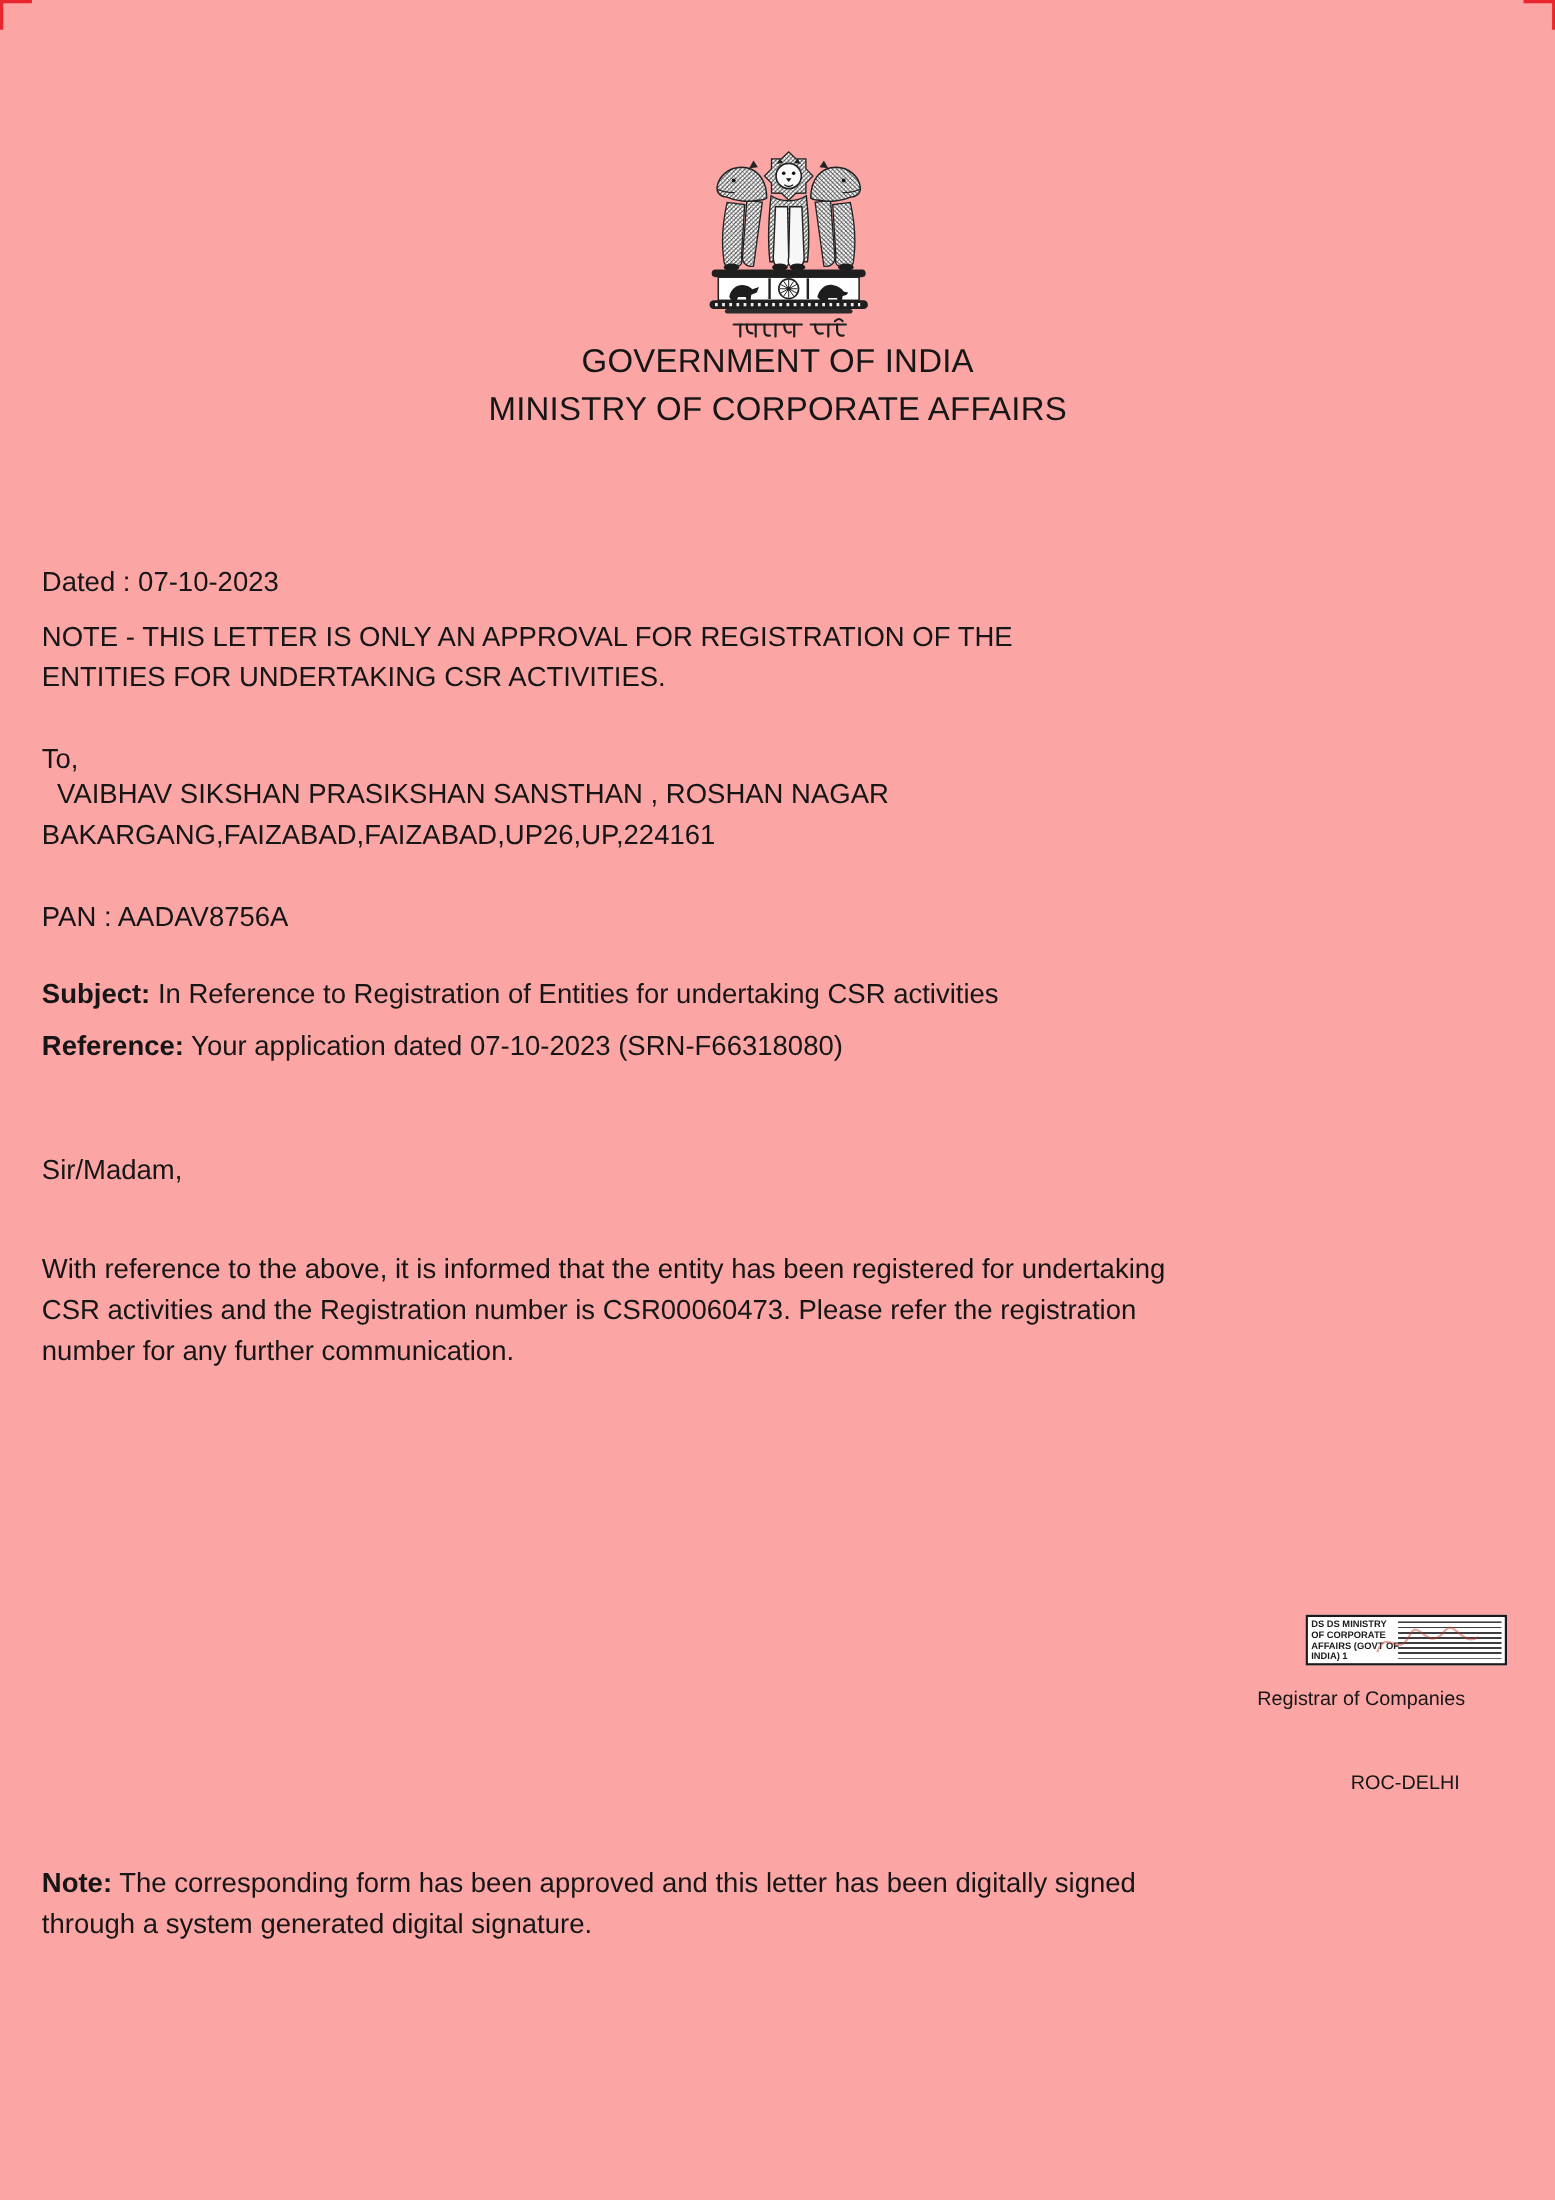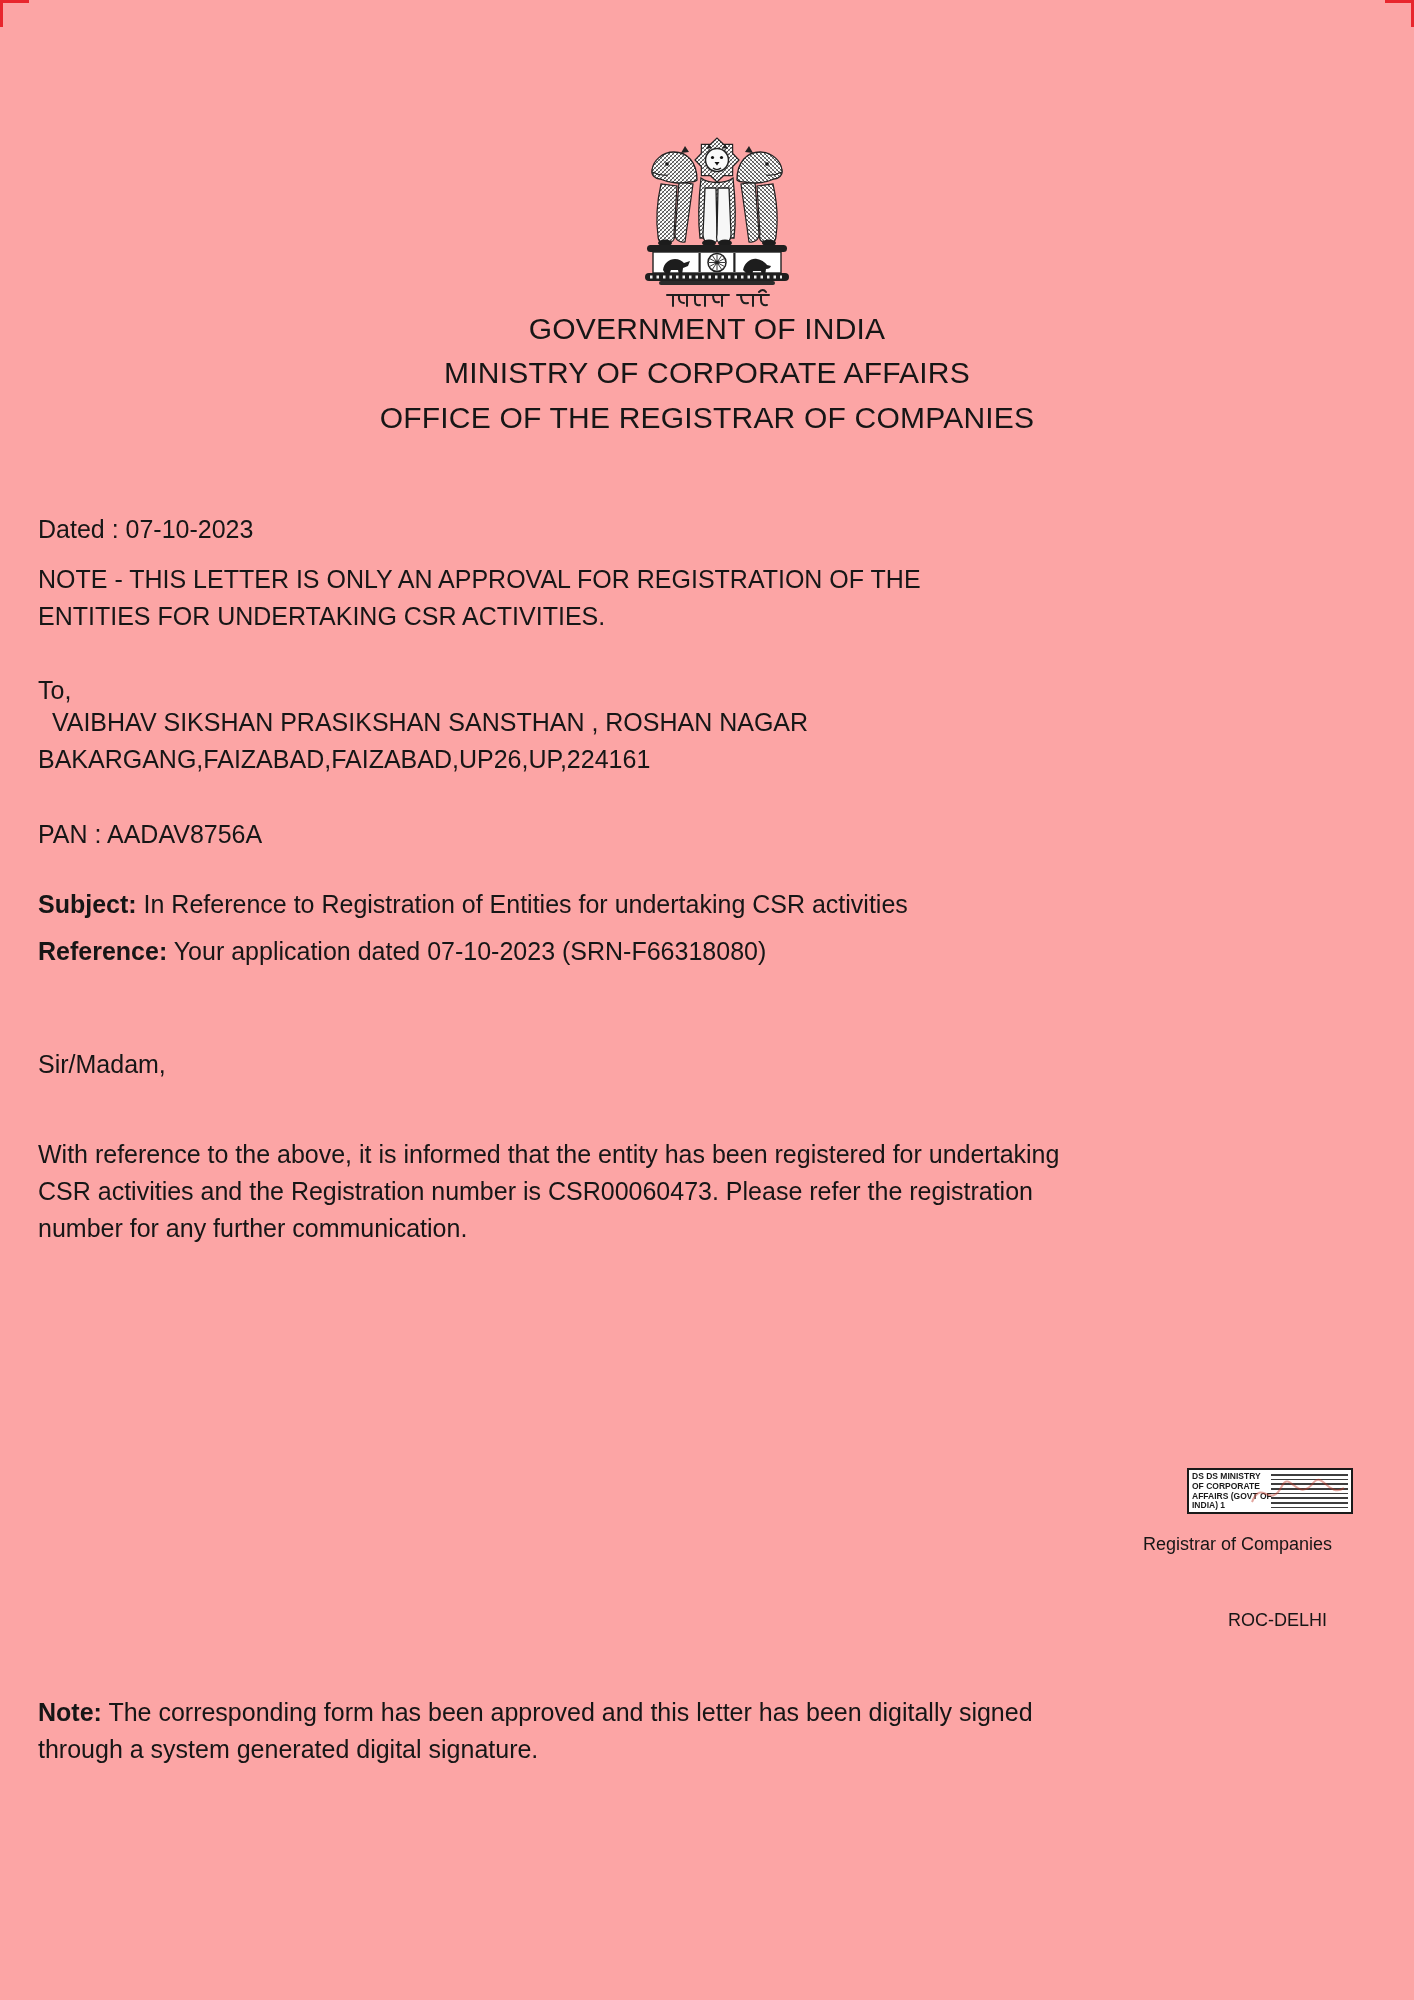--- a/index.html
+++ b/index.html
@@ -26,21 +26,21 @@
     font-size:25px;line-height:31px;color:#161616;white-space:nowrap;
   }
   .pre{white-space:pre;}
   .sig{
     font-size:18px;line-height:32px;color:#161616;text-align:right;white-space:nowrap;
   }
   b{font-weight:bold;margin-top:37px;}
 
   
   .stamp{
-    width:166px;height:46px;
+    width:183px;height:46px;
     border:2px solid #1a1a1a;
     background:#ffffff;
     display:flex;align-items:stretch;box-sizing:border-box;
   }
   .stamp-left{
     width:80px;padding:2px 0 0 3px;box-sizing:border-box;
     font-size:8.5px;line-height:9.8px;font-weight:bold;color:#1b1b1b;
     white-space:nowrap;
   }
   .stamp-right{
@@ -131,21 +131,20 @@
         <path d="M108,7 H140"></path>
         <path d="M112,7 q0,10 7,8"></path>
         <path d="M124,7 V18"></path>
         <path d="M132,7 V12 q0,6 6,5"></path>
       </g>
     </svg>
   </div>
 
   <div class="hline abs" style="top:312px;">GOVERNMENT OF INDIA</div>
   <div class="hline abs" style="top:356px;">MINISTRY OF CORPORATE AFFAIRS</div>
-  <div class="hline abs" style="top:401px;">OFFICE OF THE REGISTRAR OF COMPANIES</div>
 
   <div class="bl abs" style="left:38px;top:514px;">Dated : 07-10-2023</div>
 
   <div class="bl abs" style="left:38px;top:564px;">NOTE - THIS LETTER IS ONLY AN APPROVAL FOR REGISTRATION OF THE</div>
   <div class="bl abs" style="left:38px;top:601px;">ENTITIES FOR UNDERTAKING CSR ACTIVITIES.</div>
 
   <div class="bl abs" style="left:38px;top:675px;">To,</div>
   <div class="bl abs pre" style="left:38px;top:707px;">  VAIBHAV SIKSHAN PRASIKSHAN SANSTHAN , ROSHAN NAGAR</div>
   <div class="bl abs" style="left:38px;top:744px;">BAKARGANG,FAIZABAD,FAIZABAD,UP26,UP,224161</div>
 

